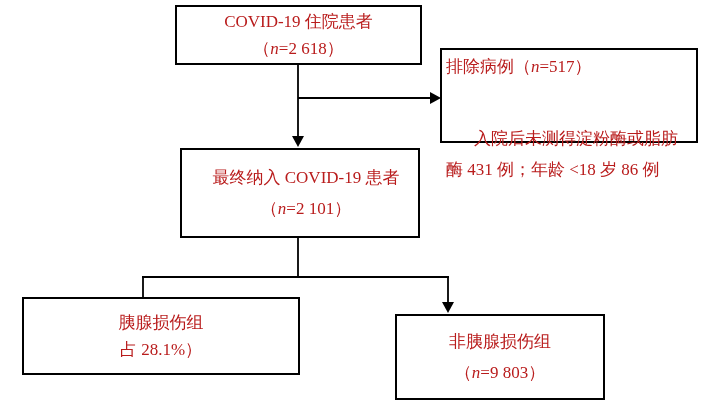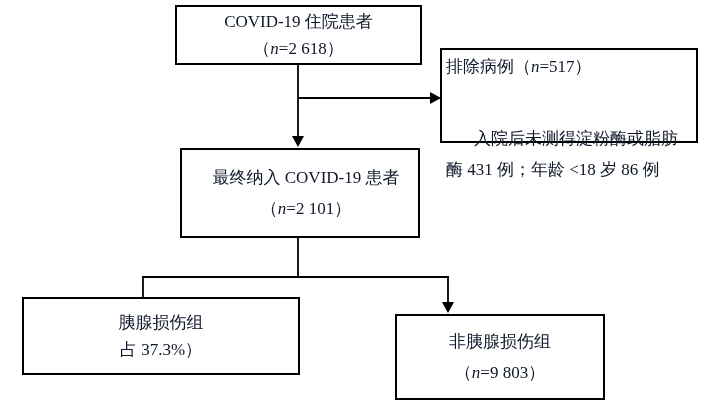--- a/index.html
+++ b/index.html
@@ -2,21 +2,21 @@
 <html><head>
 <meta charset="utf-8">
 <style>
   html, body { margin: 0; padding: 0; background: #ffffff; }
   .canvas {
     position: relative;
     width: 716px;
     height: 408px;
     background: #ffffff;
     font-family: "Liberation Serif", "DejaVu Serif", serif;
-    color: #0f172a;
+    color: #b91c1c;
     overflow: hidden;
   }
   .connectors {
     position: absolute;
     left: 0; top: 0;
     width: 716px; height: 408px;
     pointer-events: none;
   }
   .connectors line { stroke: #000; stroke-width: 1.8; }
   .connectors polygon { fill: #000; stroke: none; }
@@ -90,21 +90,21 @@
     <div class="line">
       <span>（</span><i>n</i><span>=2 101）</span>
     </div>
   </div>
 
   <div class="box box-pan">
     <div class="line">
       <span>胰腺损伤组</span>
     </div>
     <div class="line">
-      <span>占 37.3%）</span>
+      <span>占 28.1%）</span>
     </div>
   </div>
 
   <div class="box box-nonpan">
     <div class="line">
       <span>非胰腺损伤组</span>
     </div>
     <div class="line">
       <span>（</span><i>n</i><span>=9 803）</span>
     </div>

